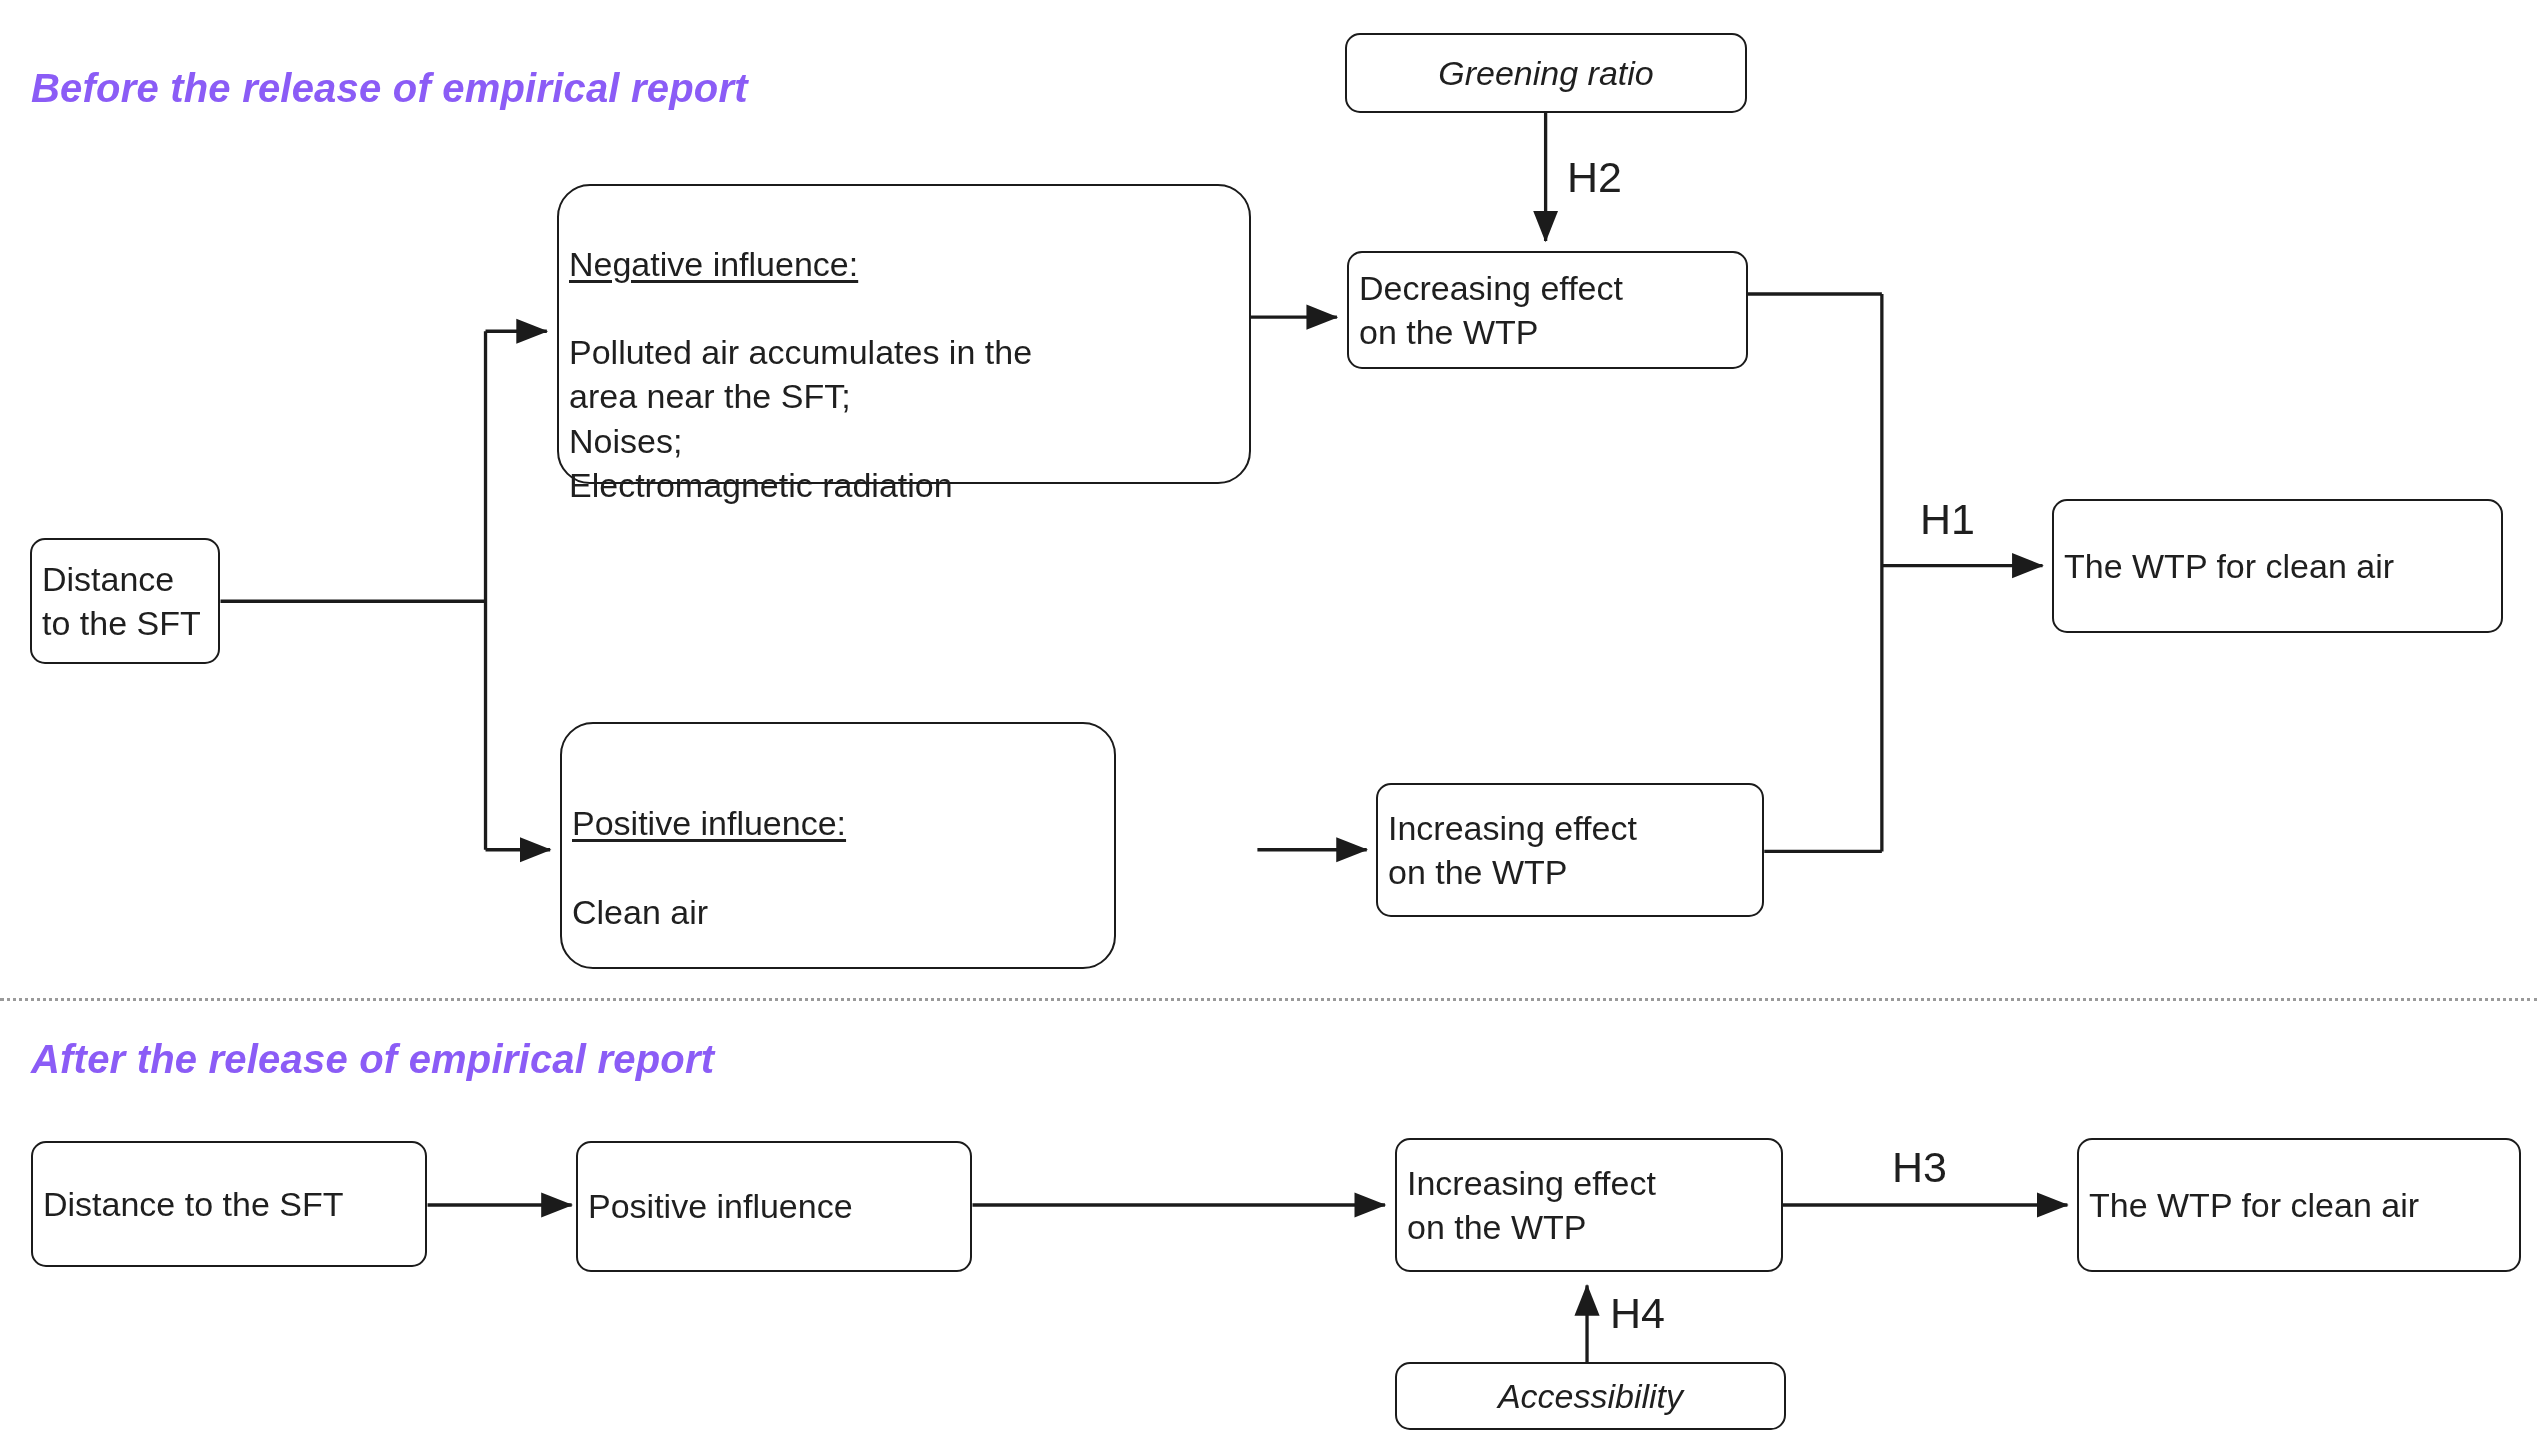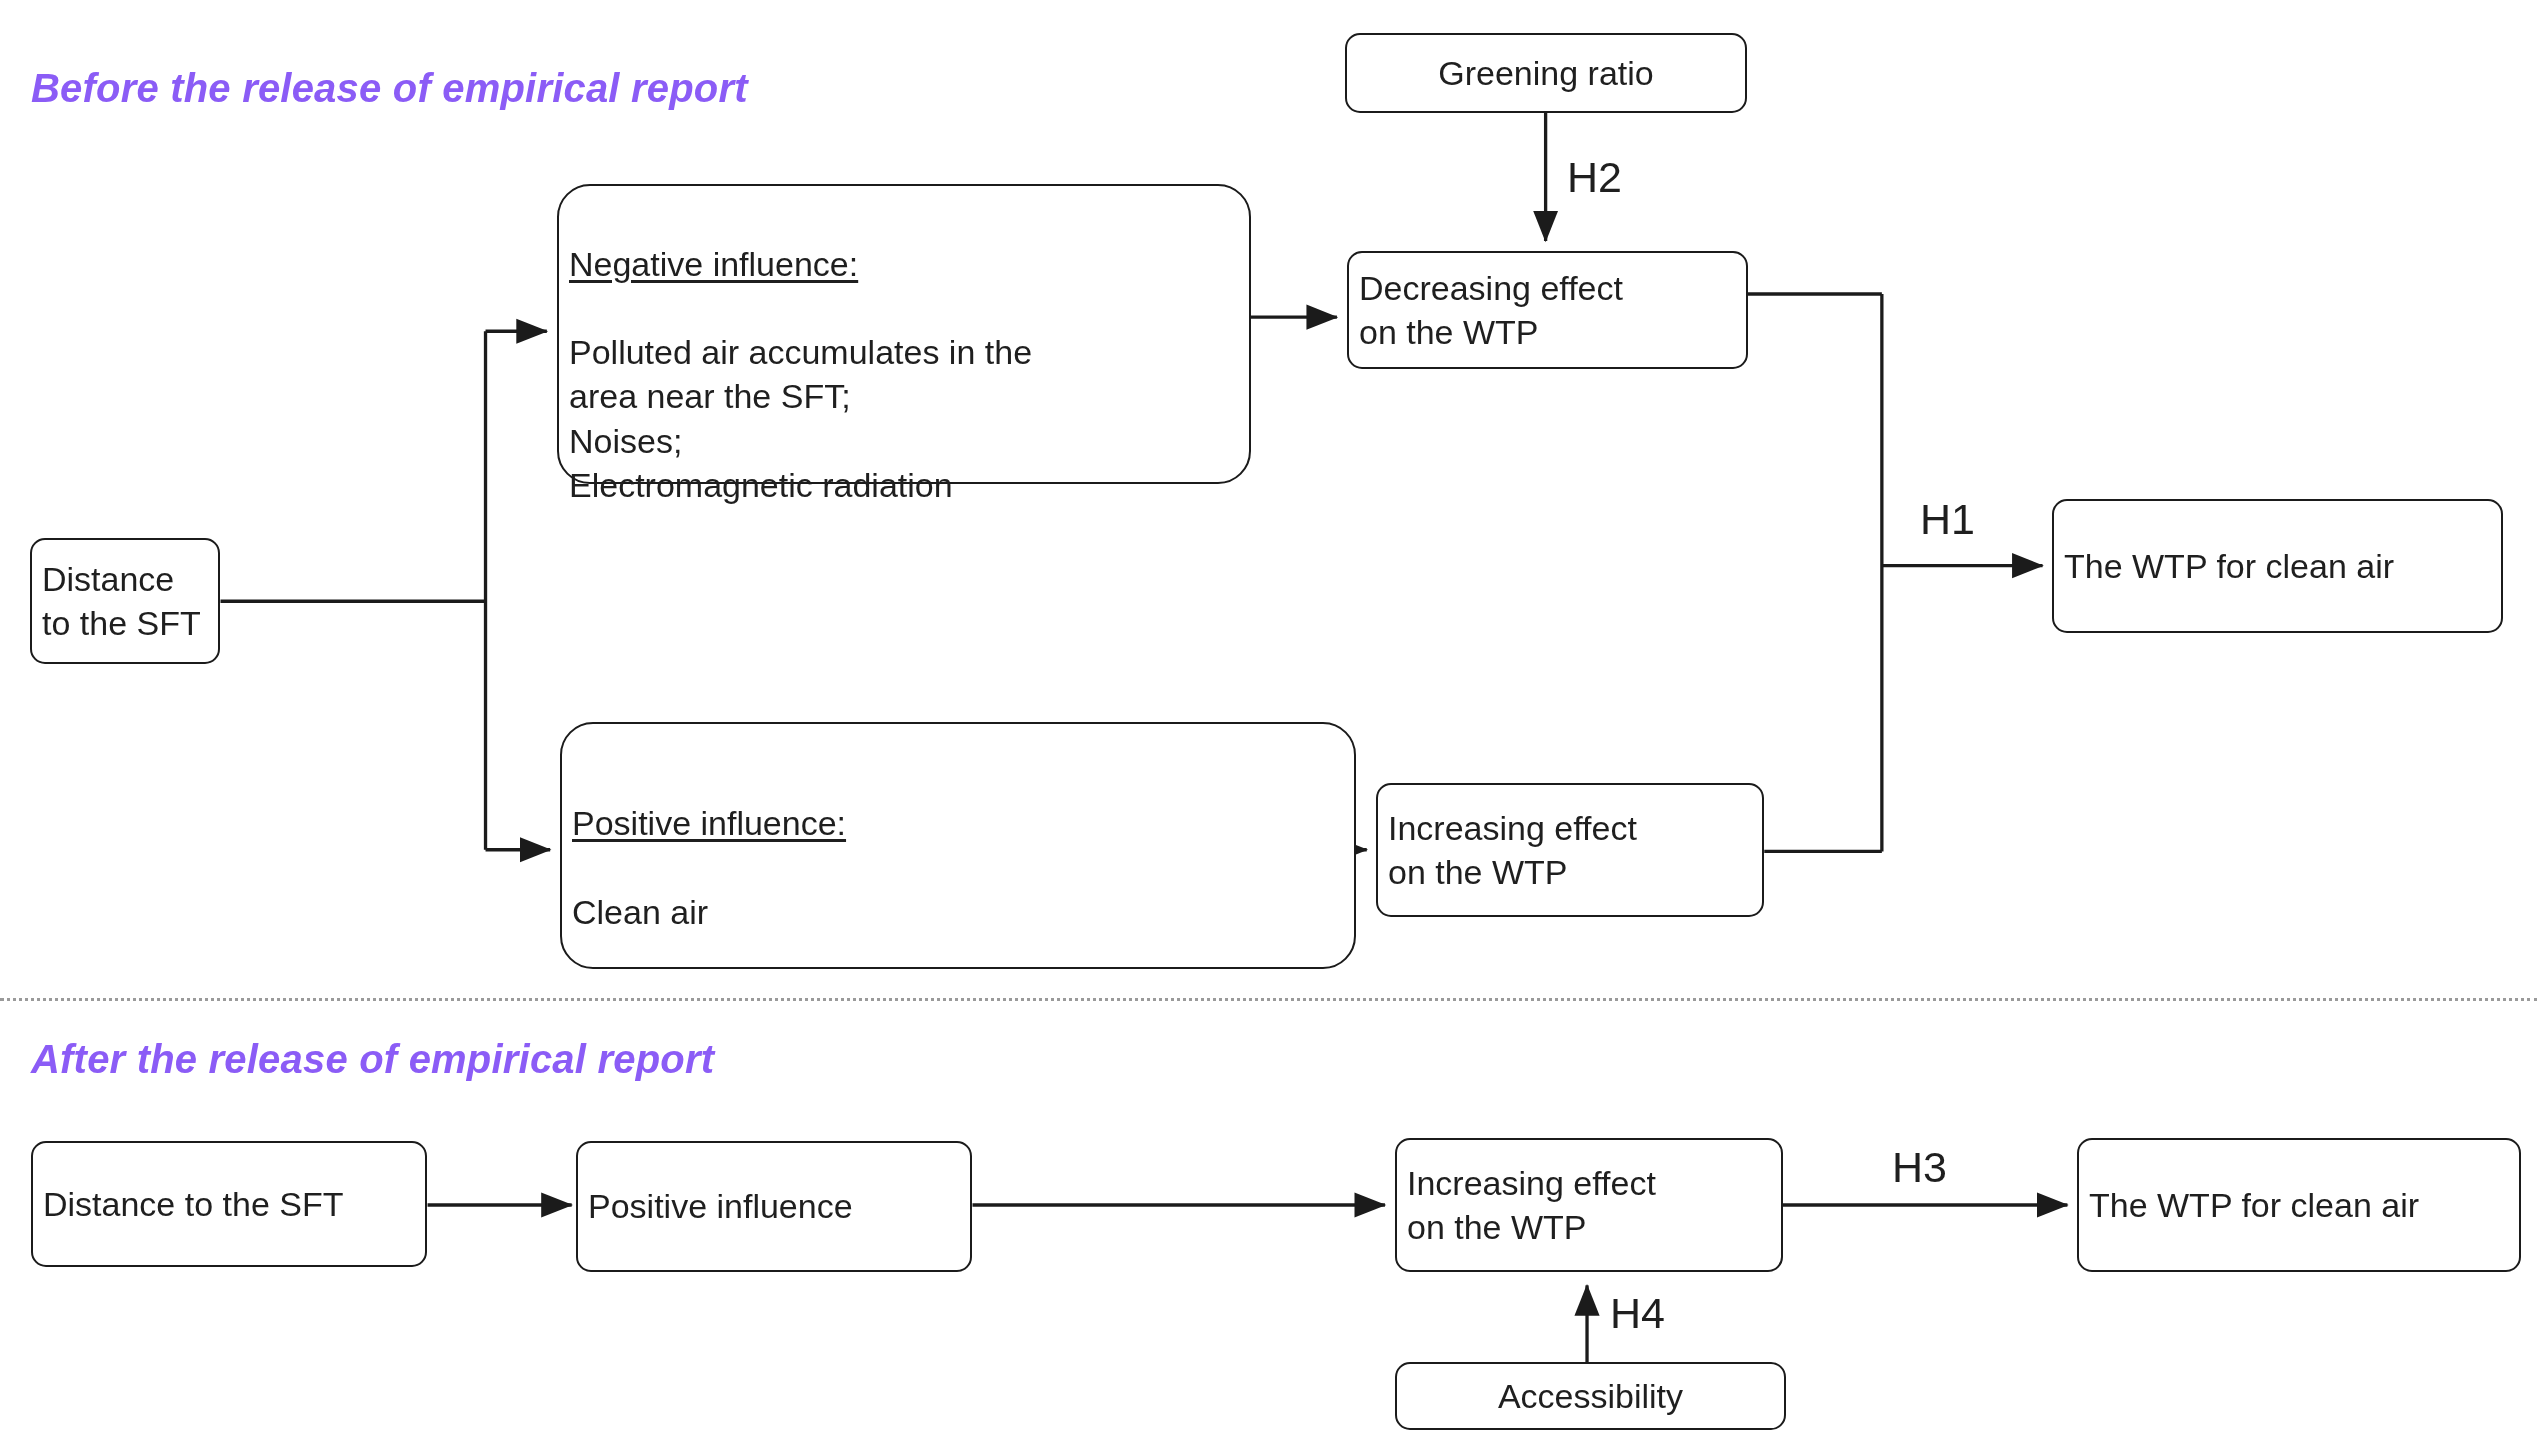--- a/index.html
+++ b/index.html
@@ -46,20 +46,21 @@
     align-items: center;
     font-size: 34px;
     line-height: 1.30;
     color: #1f1f1f;
     padding: 0 8.3px 0 10px;
   }
   .node.center-h {
     justify-content: center;
     text-align: center;
     padding: 0 13.3px;
+    font-style: italic;
   }
   .node .node-text {
     display: block;
     width: 100%;
     white-space: pre-line;
   }
   .node.multiline {
     align-items: flex-start;
     padding-top: 11.6px;
     border-radius: 28px;
@@ -135,21 +136,21 @@
   <div class="node multiline soft" style="left:557px; top:184px; width:694px; height:300px;">
     <span class="node-text">
       <span class="underline-head">Negative influence:</span>
       <span style="white-space:pre-line;">Polluted air accumulates in the
 area near the SFT;
 Noises;
 Electromagnetic radiation</span>
     </span>
   </div>
 
-  <div class="node soft" style="left:560px; top:722px; width:796px; height:247px;">
+  <div class="node soft" style="left:560px; top:722px; width:556px; height:247px;">
     <span class="node-text">
       <span class="underline-head">Positive influence:</span>
       <span>Clean air</span>
     </span>
   </div>
 
   <div class="node center-h" style="left:1345px; top:33px; width:402px; height:80px;">
     <span class="node-text">Greening ratio</span>
   </div>
 

